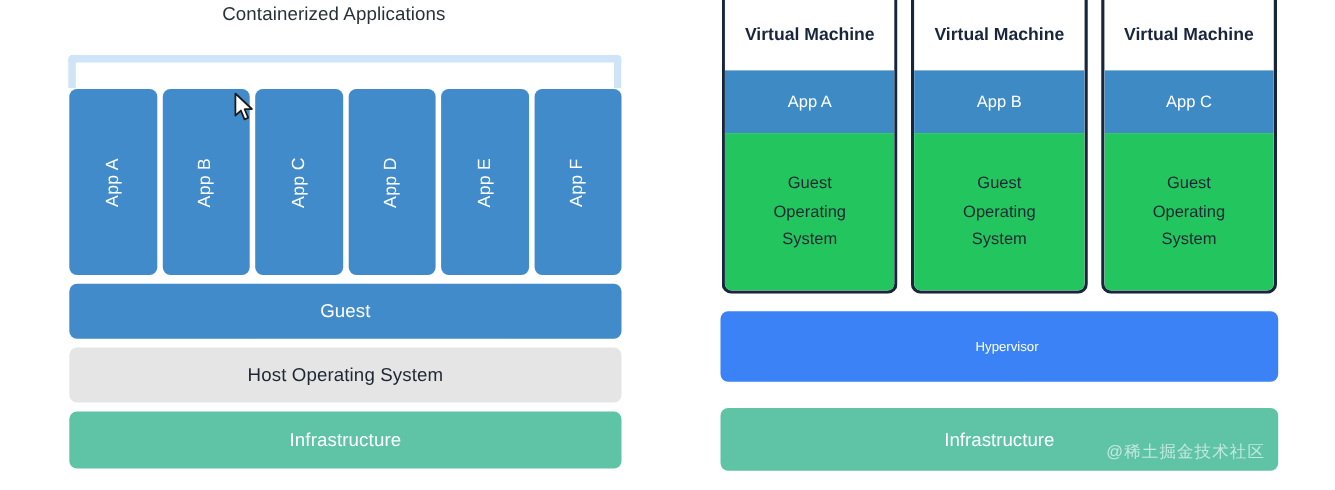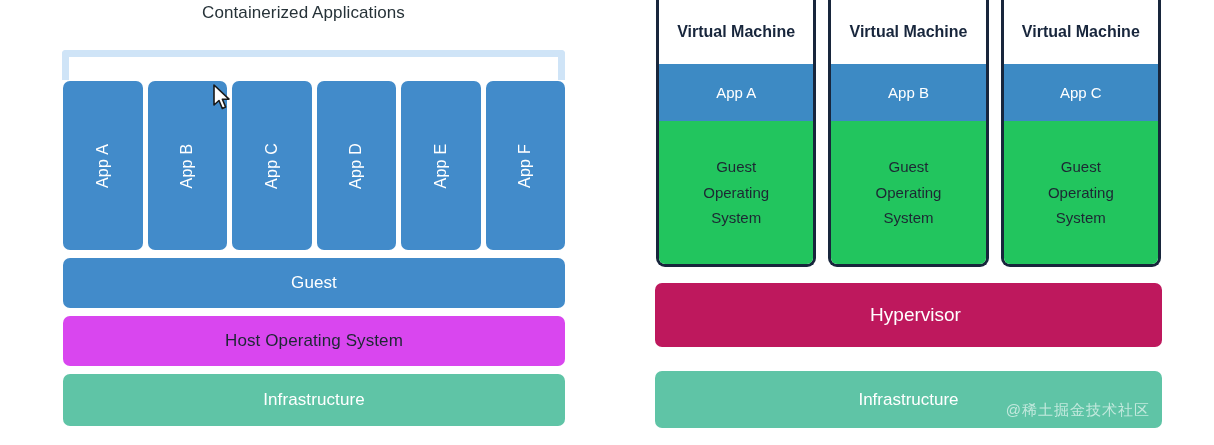--- a/index.html
+++ b/index.html
@@ -47,21 +47,21 @@
     color: #ffffff; font-size: 16px; letter-spacing: .3px;
   }
 
   .stack-bar {
     position: absolute; left: 63px; width: 502px;
     border-radius: 7px;
     display: flex; align-items: center; justify-content: center;
     font-size: 17px; letter-spacing: .1px;
   }
   #docker-bar   { top: 258px; height: 50px; background: #428bca; color: #fff; }
-  #host-os-bar  { top: 316px; height: 50px; background: #d946ef; color: #1d2733; }
+  #host-os-bar  { top: 316px; height: 50px; background: #e5e5e5; color: #1d2733; }
   #infra-bar-l  { top: 374px; height: 52px; background: #5fc4a6; color: #fff; }
 
   
   #right-panel { position: absolute; left: 607px; top: 0; width: 607px; height: 445px; }
 
   .vm-row {
     position: absolute; left: 49px; top: -14px; width: 505px; height: 281px;
     display: flex; gap: 12px;
   }
   .vm-box {
@@ -88,24 +88,24 @@
   .vm-guest {
     flex: 1;
     background: #22c55e;
     display: flex; align-items: center; justify-content: center;
     text-align: center;
     color: #1d2733; font-size: 15px; line-height: 1.72;
   }
 
   #hypervisor-bar {
     position: absolute; left: 48px; top: 283px; width: 507px; height: 64px;
-    background: #be185d; color: #fff;
+    background: #3b82f6; color: #fff;
     border-radius: 7px;
     display: flex; align-items: center; justify-content: center;
-    font-size: 19px;
+    font-size: 12px;
     padding-left: 14px;
   }
   #infra-bar-r {
     position: absolute; left: 48px; top: 371px; width: 507px; height: 57px;
     background: #5fc4a6; color: #fff;
     border-radius: 7px;
     display: flex; align-items: center; justify-content: center;
     font-size: 17px;
   }
 

